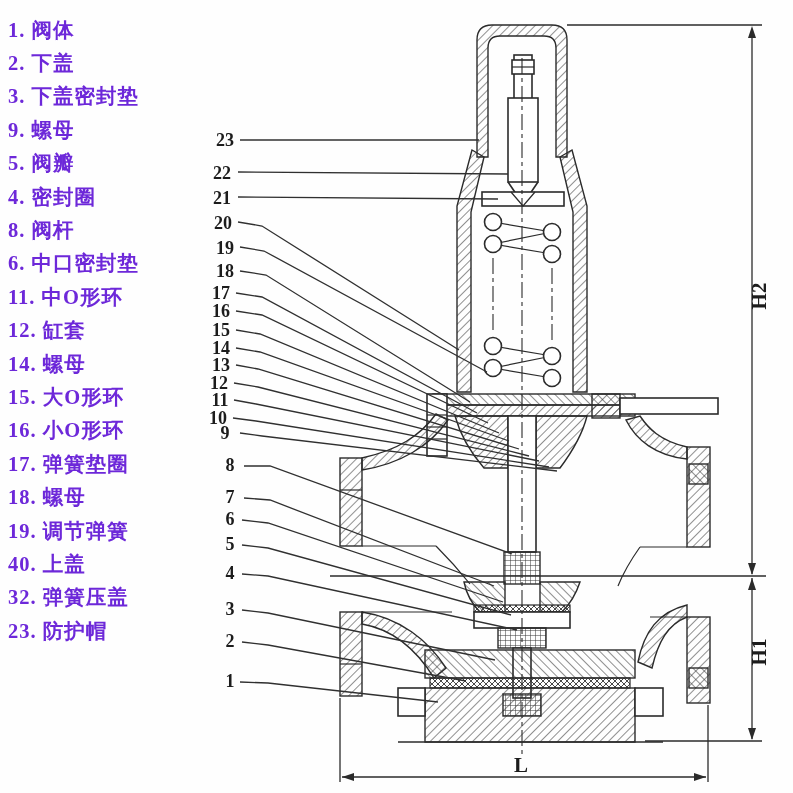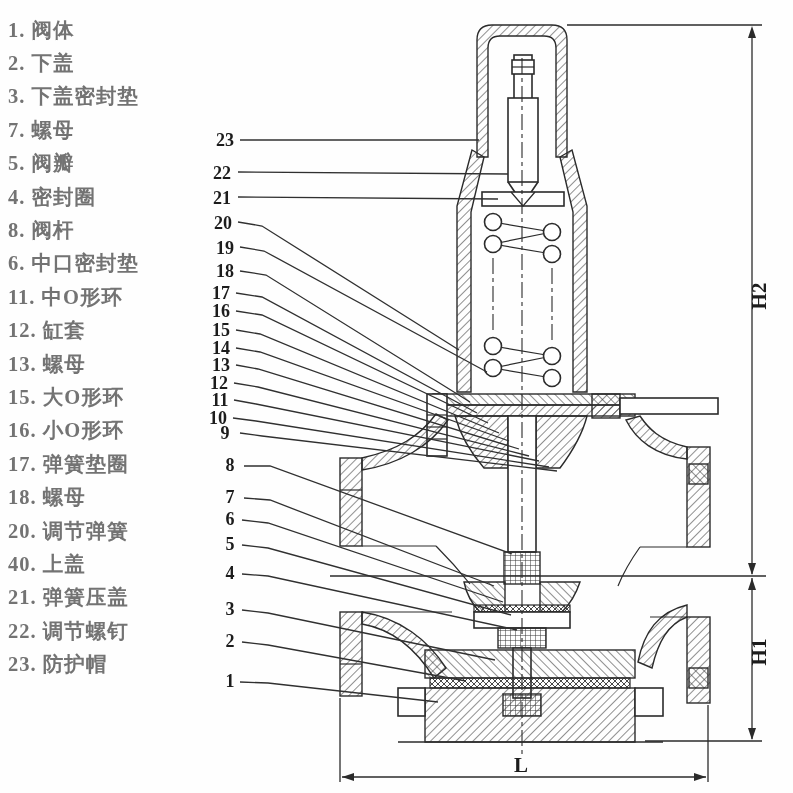--- a/index.html
+++ b/index.html
@@ -4,21 +4,21 @@
 <style>
   html,body{margin:0;padding:0;}
   body{
     width:793px;height:793px;position:relative;overflow:hidden;
     background:#fefefe;
     font-family:"Liberation Serif","DejaVu Serif",serif;
   }
   .stage{position:absolute;inset:0;width:793px;height:793px;}
   .parts{
     position:absolute;left:8px;top:13px;width:215px;
-    color:#737373;
+    color:#6d28d9;
   }
   .part-row{
     height:33.4px;display:flex;align-items:center;
     font-size:20.5px;font-weight:bold;letter-spacing:1px;white-space:nowrap;
   }
   svg text{font-family:"Liberation Serif","DejaVu Serif",serif;fill:#1c1c1c;}
   .callout{font-size:18px;font-weight:bold;}
   .dim{font-size:21px;font-weight:bold;}
   .oln{fill:#ffffff;stroke:#2b2b2b;stroke-width:1.6;}
   .h45{fill:url(#h45);stroke:#2b2b2b;stroke-width:1.4;}
@@ -32,36 +32,35 @@
   .dimln{stroke:#2b2b2b;stroke-width:1.3;fill:none;}
   .arr{fill:#2b2b2b;stroke:none;}
 </style>
 </head>
 <body>
 
 <div class="parts">
   <div class="part-row">1. 阀体</div>
   <div class="part-row">2. 下盖</div>
   <div class="part-row">3. 下盖密封垫</div>
-  <div class="part-row">7. 螺母</div>
+  <div class="part-row">9. 螺母</div>
   <div class="part-row">5. 阀瓣</div>
   <div class="part-row">4. 密封圈</div>
   <div class="part-row">8. 阀杆</div>
   <div class="part-row">6. 中口密封垫</div>
   <div class="part-row">11. 中O形环</div>
   <div class="part-row">12. 缸套</div>
-  <div class="part-row">13. 螺母</div>
+  <div class="part-row">14. 螺母</div>
   <div class="part-row">15. 大O形环</div>
   <div class="part-row">16. 小O形环</div>
   <div class="part-row">17. 弹簧垫圈</div>
   <div class="part-row">18. 螺母</div>
-  <div class="part-row">20. 调节弹簧</div>
+  <div class="part-row">19. 调节弹簧</div>
   <div class="part-row">40. 上盖</div>
-  <div class="part-row">21. 弹簧压盖</div>
-  <div class="part-row">22. 调节螺钉</div>
+  <div class="part-row">32. 弹簧压盖</div>
   <div class="part-row">23. 防护帽</div>
 </div>
 
 <svg class="stage" viewBox="0 0 793 793">
   <defs>
     <pattern id="h45" width="6" height="6" patternUnits="userSpaceOnUse" patternTransform="rotate(45)">
       <line x1="0" y1="0" x2="0" y2="6" stroke="#333" stroke-width="1.1"></line>
     </pattern>
     <pattern id="h135" width="6" height="6" patternUnits="userSpaceOnUse" patternTransform="rotate(135)">
       <line x1="0" y1="0" x2="0" y2="6" stroke="#333" stroke-width="1.1"></line>

